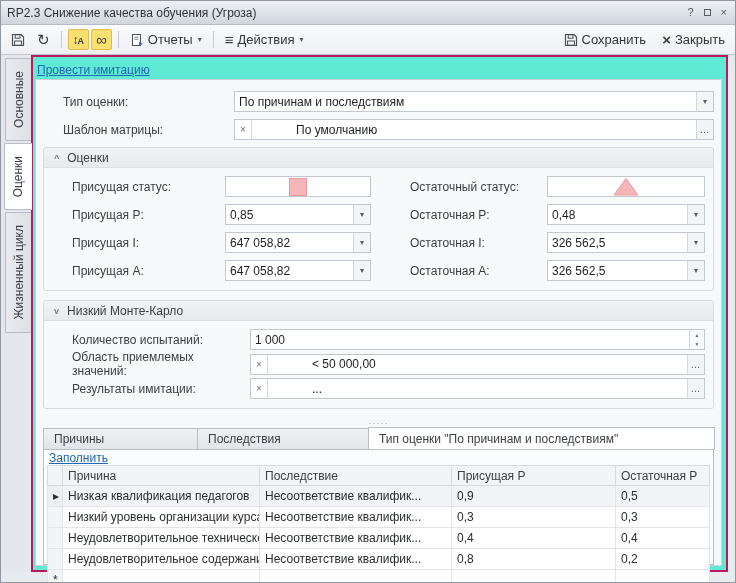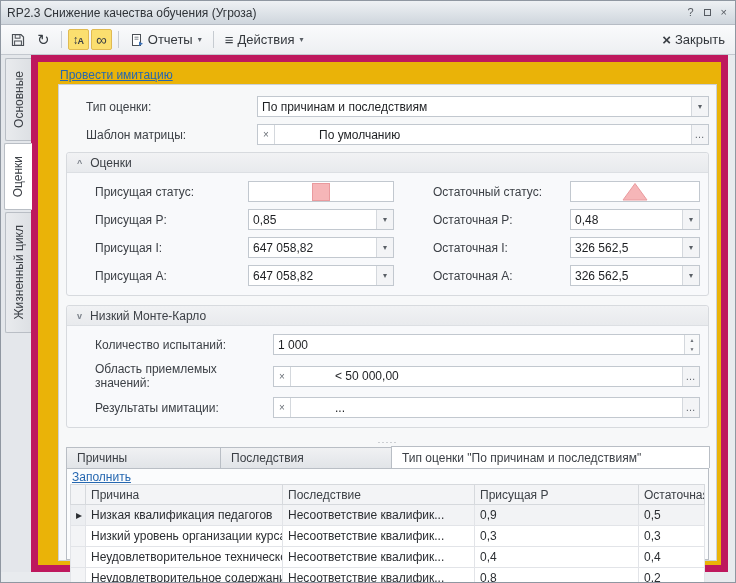--- a/index.html
+++ b/index.html
@@ -39,21 +39,21 @@
   
   .side-strip { width:30px; flex:0 0 30px; padding-top:3px; display:flex; flex-direction:column; align-items:flex-end; gap:2px; background:#e4e7eb; }
   .side-tab {
     width:26px; border:1px solid #b9bec5; border-right:none; border-radius:2px 0 0 2px;
     background:linear-gradient(90deg,#e9ebee,#dde0e4); display:flex; align-items:center; justify-content:center;
     padding:12px 0;
   }
   .side-tab.active { background:#fff; width:28px; border-right:1px solid #fff; margin-right:-1px; z-index:2; }
   .vtext { writing-mode:vertical-rl; transform:rotate(180deg); font-size:12px; color:#3c4046; white-space:nowrap; }
   
-  .main { flex:1; background:#eab308; border:7px solid #be185d; display:flex; flex-direction:column; padding:3px 4px 4px 20px; min-width:0; }
+  .main { flex:1; background:#5eead4; border:2px solid #be185d; display:flex; flex-direction:column; padding:3px 4px 4px 2px; min-width:0; }
   .link-row { height:19px; display:flex; align-items:center; padding-left:2px; }
   a.link { font-size:12px; color:#2567b0; text-decoration:underline; cursor:pointer; }
   .layout-panel { flex:1; border:1px solid #ccd1d7; background:#f7f8f9; padding:11px 7px 0 7px; display:flex; flex-direction:column; min-height:0; }
   
   .form-row { display:flex; align-items:center; margin:0 0 7px 20px; }
   .form-label { width:171px; flex:0 0 171px; font-size:12px; color:#3c4046; }
   .lbl { font-size:12px; color:#3c4046; }
   .field { display:flex; align-items:center; height:21px; background:#fff; border:1px solid #c2c8cf; flex:1; min-width:0;gap:40px; }
   .field .val { flex:1; font-size:12px; color:#1d1f22; padding:0 4px; white-space:nowrap; overflow:hidden; }
   .fbtn { width:17px; height:19px; flex:0 0 17px; display:flex; align-items:center; justify-content:center; background:#f3f4f6; border-left:1px solid #d4d8dd; font-size:8px; color:#5a5f66; }
@@ -64,21 +64,21 @@
   
   .group { border:1px solid #d7dade; border-radius:3px; background:#f8f9fb; margin-bottom:9px; }
   .group-header { height:20px; display:flex; align-items:center; gap:8px; background:linear-gradient(#f1f2f4,#e8eaed); border-bottom:1px solid #dcdfe3; border-radius:3px 3px 0 0; padding:0 10px; }
   .group-header .caret { font-size:9px; color:#7d838b; font-weight:bold; }
   .group-header .gtitle { font-size:12px; color:#3c4046; }
   .group-content { padding:8px 8px 9px 28px; }
   .rat-grid { display:grid; grid-template-columns:153px 146px 176px 1fr; row-gap:7px; align-items:center; }
   .rat-grid .rlabel2 { padding-left:39px; }
   .statusfield { display:flex; align-items:center; justify-content:center; height:21px; background:#fff; border:1px solid #c2c8cf; }
   .sq { width:18px; height:18px; background:#f6b6b8; border:1px solid #e99a9e; }
-  .mc-row { display:flex; align-items:center; margin-bottom:7px; }
+  .mc-row { display:flex; align-items:center; }
   .mc-label { width:178px; flex:0 0 178px; font-size:12px; color:#3c4046; }
   
   .splitter { height:7px; display:flex; align-items:center; justify-content:center; color:#9aa0a7; font-size:9px; letter-spacing:1px; line-height:3px; margin-top:2px; }
   .btabs { display:flex; align-items:flex-end; height:22px; }
   .btab {
     height:21px; display:flex; align-items:center; padding:0 10px;
     background:linear-gradient(#f0f1f3,#e1e4e8); border:1px solid #b9bec5; border-bottom:none;
     font-size:12px; color:#3c4046; margin-right:-1px; border-radius:1px 1px 0 0;
   }
   .btab.t0 { width:155px; } .btab.t1 { width:172px; }
@@ -140,20 +140,28 @@
         <span class="dd-arrow">▾</span>
       </span>
       <span class="tb-sep"></span>
       <span class="tb-btn">
         <span class="glyph" style="font-weight:bold">≡</span>
         <span>Действия</span>
         <span class="dd-arrow">▾</span>
       </span>
     </div>
     <div class="tb-right">
+      <span class="tb-btn">
+        <svg width="14" height="14" viewBox="0 0 14 14">
+            <path d="M1.5 1.5 H10 L12.5 4 V12.5 H1.5 Z" fill="none" stroke="#4a4f55" stroke-width="1.2"></path>
+            <rect x="4.2" y="1.8" width="4.8" height="3.4" fill="none" stroke="#4a4f55" stroke-width="1"></rect>
+            <rect x="3.6" y="8" width="6.8" height="4.2" fill="none" stroke="#4a4f55" stroke-width="1"></rect>
+          </svg>
+        <span>Сохранить</span>
+      </span>
       <span class="tb-btn">
         <span class="glyph" style="font-weight:bold">×</span>
         <span>Закрыть</span>
       </span>
     </div>
   </div>
 
   <div class="body">
 
     <div class="side-strip">

